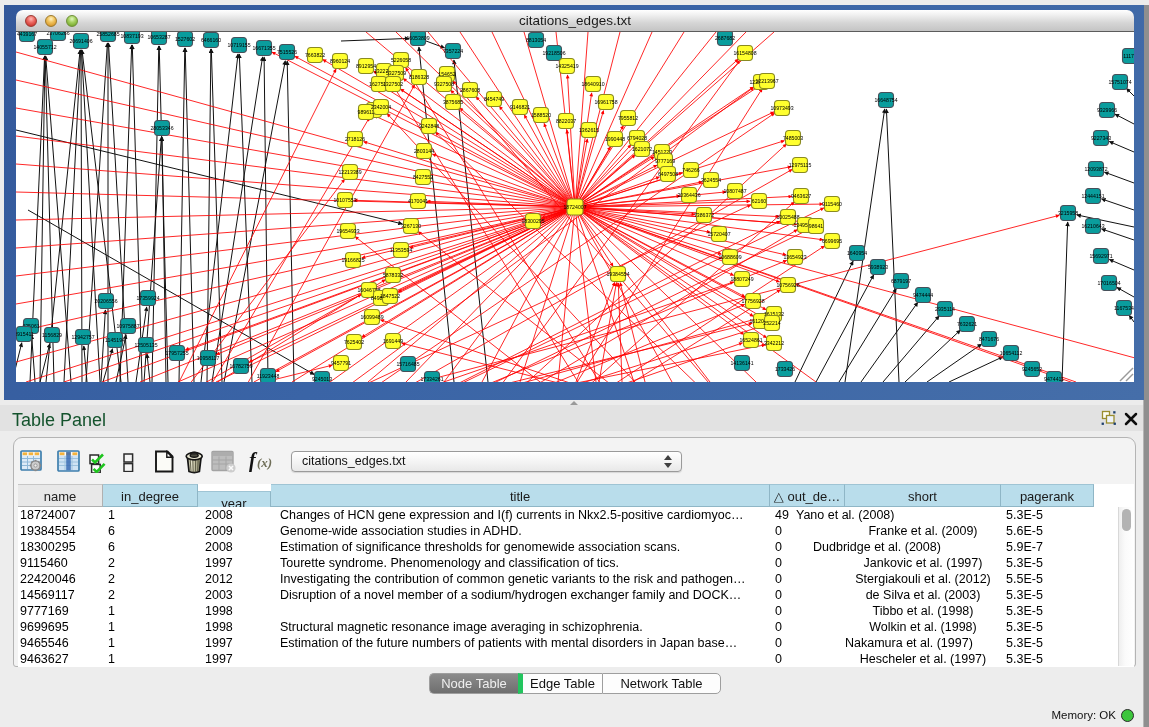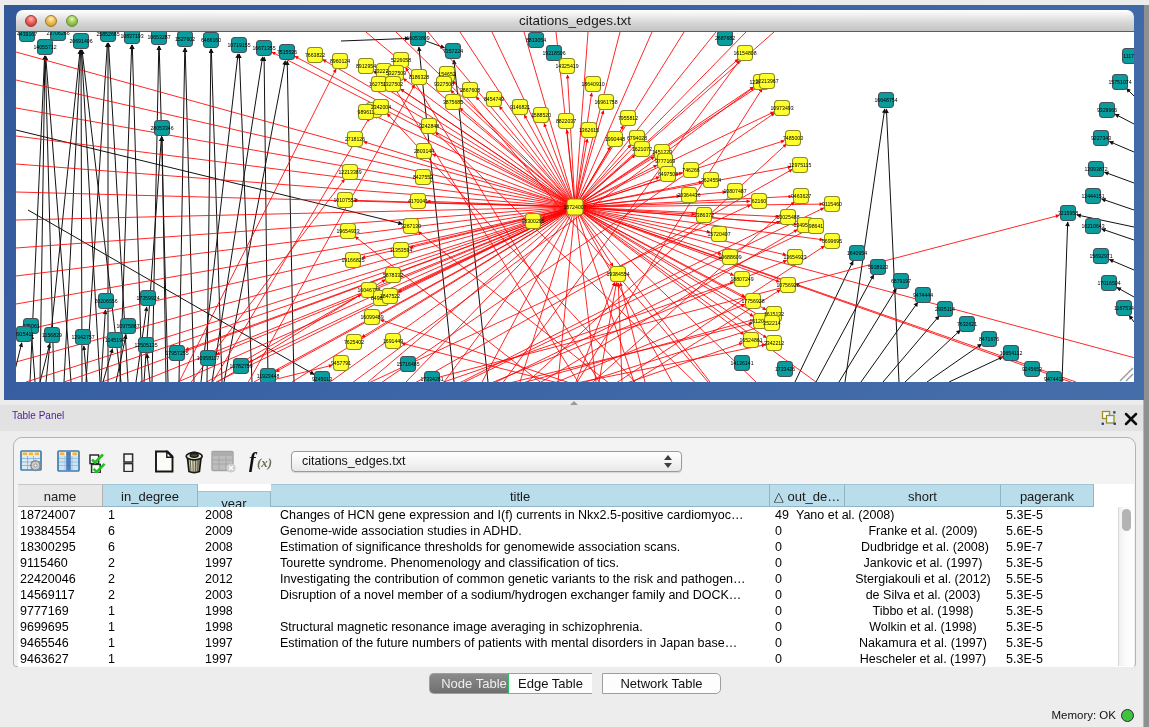--- a/index.html
+++ b/index.html
@@ -23,21 +23,21 @@
 .tl { position:absolute; top:5px; width:12px; height:12px; border-radius:50%; }
 #tl1 { left:9px; background:radial-gradient(circle at 50% 30%, #ffb8b4 0%, #ec6b64 40%, #d33e36 75%, #a02822 100%); border:0.5px solid #9c3a33;}
 #tl2 { left:29px; background:radial-gradient(circle at 50% 30%, #fff3c2 0%, #f0c35e 40%, #dd9f33 75%, #a9731f 100%); border:0.5px solid #9c7a2e;}
 #tl3 { left:50px; background:radial-gradient(circle at 50% 30%, #e0f7c0 0%, #a5d05f 40%, #7fb136 75%, #5d8c22 100%); border:0.5px solid #6f8f39;}
 #netview { position:absolute; left:12px; top:27px; width:1118px; height:350px;
   background:#fff; overflow:hidden; }
 
 
 #tp-title { position:absolute; left:0; top:405px; width:1143px; height:26px;
   background:#e2e2e2; }
-#tp-title .t { position:absolute; left:12px; top:5px; font-size:10px; color:#4c1d95; }
+#tp-title .t { position:absolute; left:12px; top:5px; font-size:18px; color:#14532d; }
 #tp-body { position:absolute; left:0; top:431px; width:1143px; height:296px; background:#ededed; }
 #container { position:absolute; left:13px; top:437px; width:1123px; height:230px;
   background:#f3f3f3; border:1px solid #b4b4b4; border-radius:9px 9px 3px 3px; }
 
 
 #toolbar { position:absolute; left:13px; top:444px; width:1122px; height:36px; }
 #dropdown { position:absolute; left:291px; top:451px; width:391px; height:21px;
   border:1px solid #9a9a9a; border-radius:4px;
   background:linear-gradient(#ffffff,#f2f2f2 60%,#e8e8e8);
   box-shadow:0 1px 1px rgba(0,0,0,0.12);
@@ -56,21 +56,21 @@
 #vscroll { position:absolute; left:1118px; top:507px; width:16px; height:159px;
   background:linear-gradient(90deg,#efefef,#fafafa 40%,#ffffff); border-left:1px solid #d8d8d8; }
 #vthumb { position:absolute; left:3px; top:2px; width:9px; height:22px; background:#b3b3b3; border-radius:5px; }
 
 
 #tabs { position:absolute; left:429px; top:673px; height:21px; font-size:13px; }
 .tab { position:absolute; top:0; height:21px; line-height:20px; text-align:center;
   background:#fdfdfd; color:#111; border-top:1px solid #9e9e9e; border-bottom:1px solid #9e9e9e; }
 #tab1 { left:0; width:89px; border-radius:5px 0 0 5px; border-left:1px solid #9e9e9e;
   background:linear-gradient(#8b8b8b,#6f6f6f); color:#efefef; }
-#tab2 { left:79px; width:84px; border-left:1px solid #22c55e; }
+#tab2 { left:89px; width:84px; border-left:5px solid #22c55e; }
 #tab3 { left:173px; width:119px; border-left:1px solid #9e9e9e; border-right:1px solid #9e9e9e; border-radius:0 5px 5px 0; }
 
 
 #mem { position:absolute; right:33px; top:709px; font-size:11.5px; color:#111; }
 #memdot { position:absolute; left:1121px; top:709px; width:13px; height:13px; border-radius:50%;
   background:#3dc63d; border:1.5px solid #2b2b2b; }
 </style>
 </head>
 <body>
 <div id="app">
@@ -763,21 +763,21 @@
         <div class="c" style="left:757px;width:68px">0</div>
         <div class="c" style="left:827px;width:156px;text-align:center">Franke et al. (2009)</div>
         <div class="c" style="left:988px;width:88px">5.6E-5</div>
       </div>
       <div class="row" style="top:32px">
         <div class="c" style="left:2px;width:80px">18300295</div>
         <div class="c" style="left:90px;width:88px">6</div>
         <div class="c" style="left:187px;width:64px">2008</div>
         <div class="c" style="left:262px;width:488px">Estimation of significance thresholds for genomewide association scans.</div>
         <div class="c" style="left:757px;width:68px">0</div>
-        <div class="c" style="left:829px;width:156px;text-align:center">Dudbridge et al. (2008)</div>
+        <div class="c" style="left:795px;width:156px;text-align:left">Dudbridge et al. (2008)</div>
         <div class="c" style="left:988px;width:88px">5.9E-7</div>
       </div>
       <div class="row" style="top:48px">
         <div class="c" style="left:2px;width:80px">9115460</div>
         <div class="c" style="left:90px;width:88px">2</div>
         <div class="c" style="left:187px;width:64px">1997</div>
         <div class="c" style="left:262px;width:488px">Tourette syndrome. Phenomenology and classification of tics.</div>
         <div class="c" style="left:757px;width:68px">0</div>
         <div class="c" style="left:827px;width:156px;text-align:center">Jankovic et al. (1997)</div>
         <div class="c" style="left:988px;width:88px">5.3E-5</div>
@@ -816,21 +816,21 @@
         <div class="c" style="left:757px;width:68px">0</div>
         <div class="c" style="left:827px;width:156px;text-align:center">Wolkin et al. (1998)</div>
         <div class="c" style="left:988px;width:88px">5.3E-5</div>
       </div>
       <div class="row" style="top:128px">
         <div class="c" style="left:2px;width:80px">9465546</div>
         <div class="c" style="left:90px;width:88px">1</div>
         <div class="c" style="left:187px;width:64px">1997</div>
         <div class="c" style="left:262px;width:488px">Estimation of the future numbers of patients with mental disorders in Japan base…</div>
         <div class="c" style="left:757px;width:68px">0</div>
-        <div class="c" style="left:827px;width:156px;text-align:center">Nakamura et al. (1997)</div>
+        <div class="c" style="left:827px;width:156px;">Nakamura et al. (1997)</div>
         <div class="c" style="left:988px;width:88px">5.3E-5</div>
       </div>
       <div class="row" style="top:144px">
         <div class="c" style="left:2px;width:80px">9463627</div>
         <div class="c" style="left:90px;width:88px">1</div>
         <div class="c" style="left:187px;width:64px">1997</div>
         <div class="c" style="left:757px;width:68px">0</div>
         <div class="c" style="left:827px;width:156px;text-align:center">Hescheler et al. (1997)</div>
         <div class="c" style="left:988px;width:88px">5.3E-5</div>
       </div>

